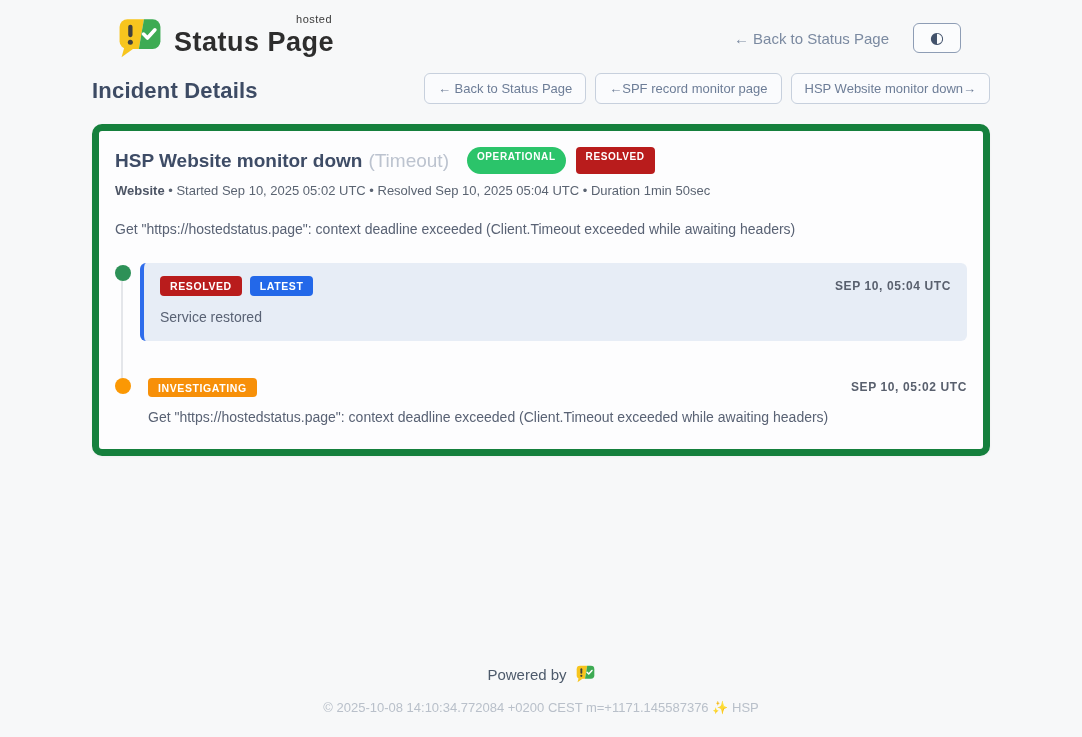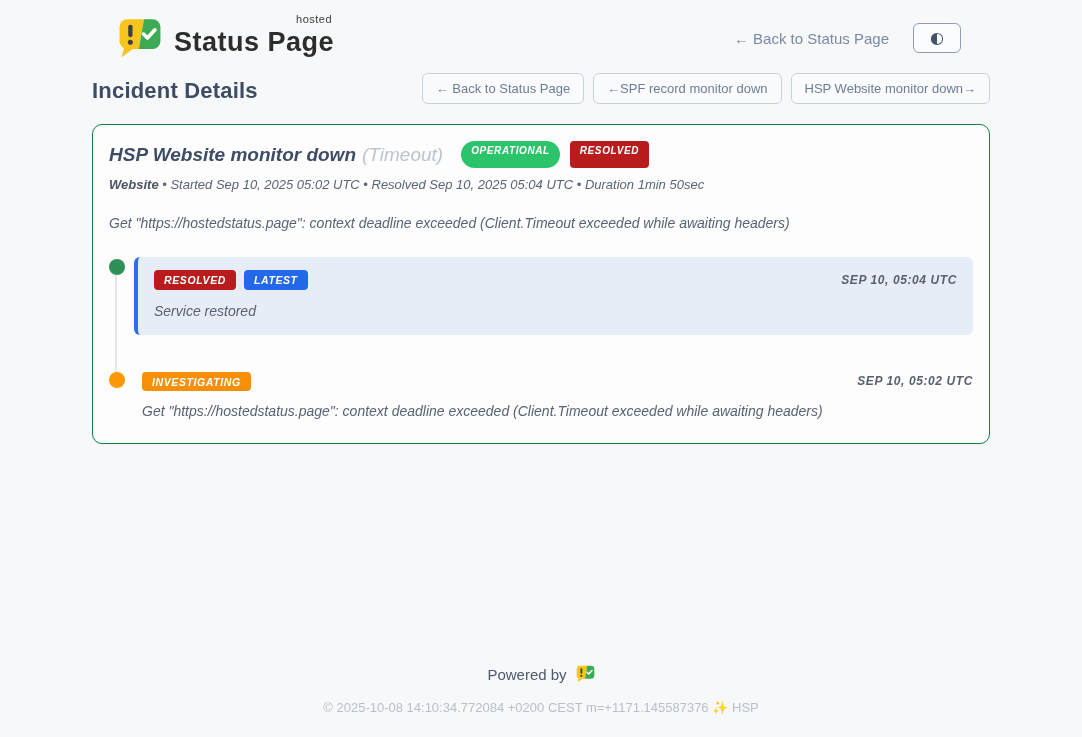--- a/index.html
+++ b/index.html
@@ -57,25 +57,24 @@
     font-size: 13px; color: #6d7d97;
     border: 1px solid #c7d0dd; border-radius: 6px;
     background: #fafbfd; padding: 7px 13px; cursor: pointer;
     white-space: nowrap;
   }
 
   
   .card {
     margin-top: 20px;
     background: #fdfdfe;
-    border: 1px solid #15803d;
+    border: 7px solid #15803d;
     border-radius: 10px;
     box-shadow: 0 1px 3px rgba(30,40,60,0.04);
     padding: 16px 16px 24px;
-    font-style: italic;
   }
   .card-title-row { display: flex; align-items: center; flex-wrap: wrap; }
   .incident-title { font-size: 19px; font-weight: 700; color: #3e4c66; }
   .incident-component { font-size: 19px; font-weight: 400; color: #bcc3cf; margin-left: 6px; }
   .badge {
     display: inline-block;
     font-size: 10px; font-weight: 700; letter-spacing: 0.6px;
     color: #fff; padding: 5px 10px 12px; line-height: 1;
   }
   .badge-operational { background: #2bc46a; border-radius: 999px; margin-left: 18px; }
@@ -155,21 +154,21 @@
     </div>
   </div>
 </header>
 
 <main class="container">
 
   <div class="title-row">
     <h1 class="page-title">Incident Details</h1>
     <div class="nav-buttons">
       <button class="nav-btn">← Back to Status Page</button>
-      <button class="nav-btn">←SPF record monitor down</button>
+      <button class="nav-btn">←SPF record monitor page</button>
       <button class="nav-btn">HSP Website monitor down→</button>
     </div>
   </div>
 
   <section class="card">
     <div class="card-title-row">
       <span class="incident-title">HSP Website monitor down</span>
       <span class="incident-component">(Timeout)</span>
       <span class="badge badge-operational">OPERATIONAL</span>
       <span class="badge badge-resolved">RESOLVED</span>

